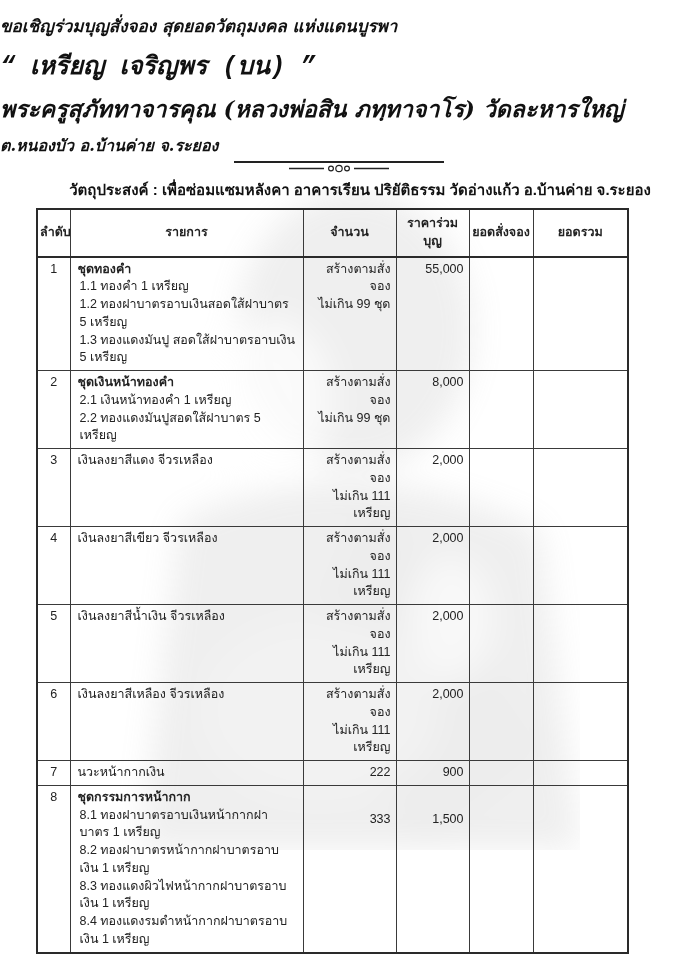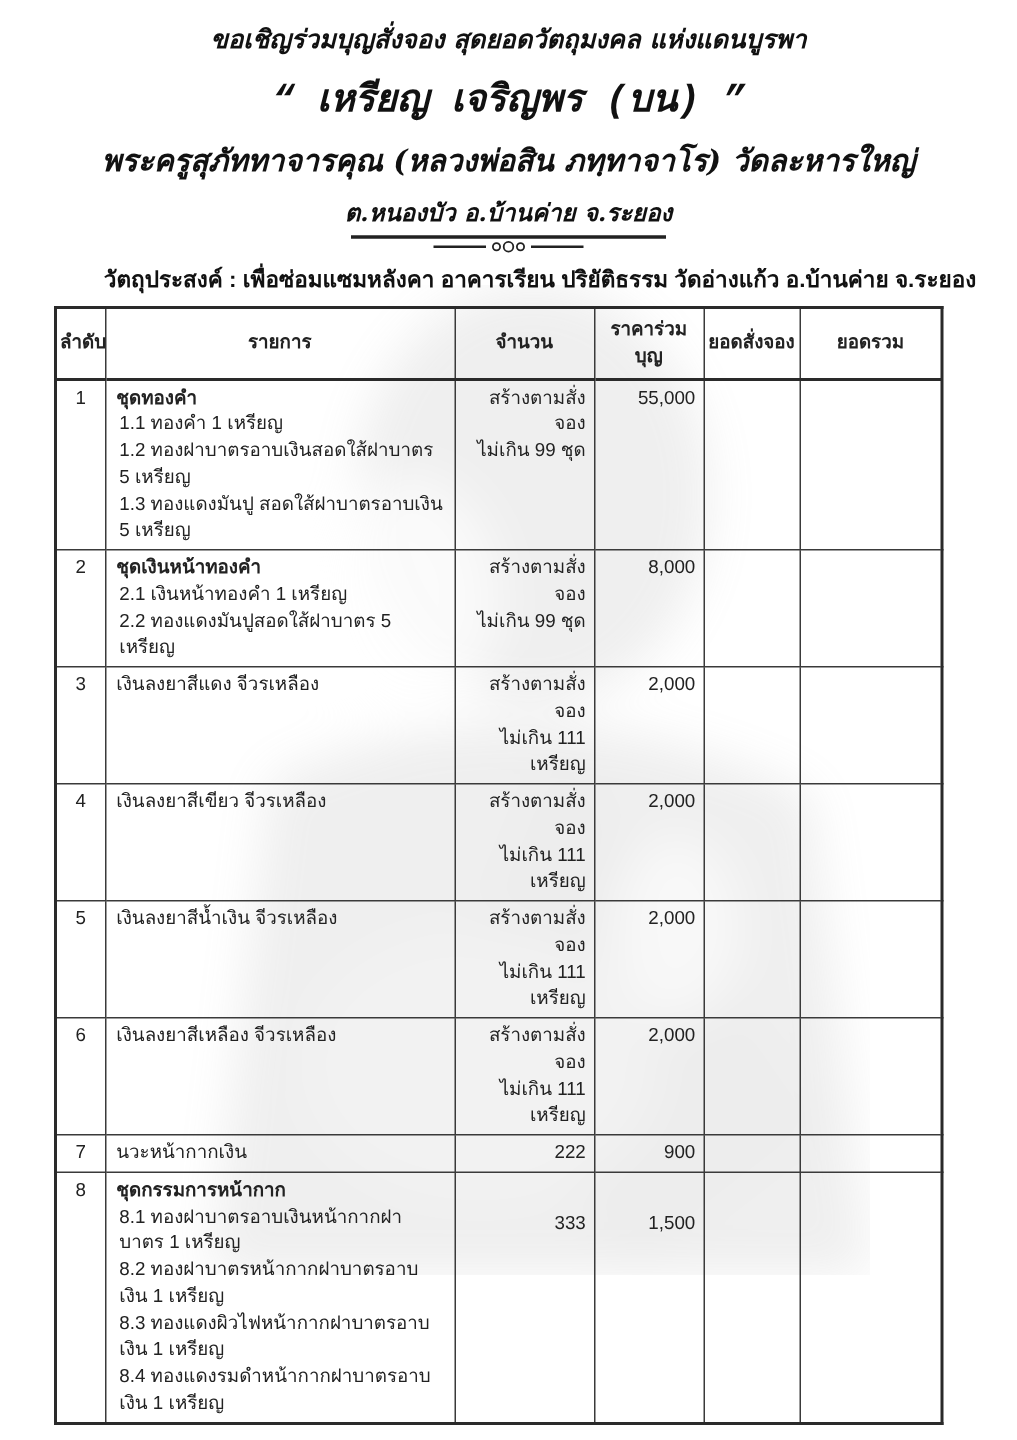--- a/index.html
+++ b/index.html
@@ -2,25 +2,25 @@
 <html lang="th"><head>
 <meta charset="utf-8">
 <style>
   html,body{margin:0;padding:0;}
   body{
     width:678px;height:960px;background:#ffffff;position:relative;overflow:hidden;
     font-family:"Liberation Sans","DejaVu Sans",sans-serif;color:#1a1a1a;
   }
   .page{position:relative;z-index:1;padding-top:8px;}
   
-  .hdr{ text-align:center; font-family:"DejaVu Serif","Liberation Serif",serif;
+  .hdr{ text-align:left; font-family:"DejaVu Serif","Liberation Serif",serif;
         font-style:italic; font-weight:bold; color:#111;}
   .hdr-l1{font-size:17px;margin:4px 0 6px 0;}
   .hdr-l2{font-size:25px;margin:6px 0;font-family:Liberation Mono, monospace;}
-  .hdr-l3{font-size:20px;margin:5px 0;}
+  .hdr-l3{font-size:23px;margin:5px 0;}
   .hdr-l4{font-size:16px;margin:6px 0 2px 0;}
   .divider{width:210px;margin:2px auto 4px auto;display:block;}
   .purpose{text-align:center;font-size:15px;font-weight:bold;margin:4px 0 6px 0;color:#111;padding-left:42px;}
   
   table.order{
     border-collapse:collapse;table-layout:fixed;width:591px;margin-left:36px;
     background:transparent;
   }
   table.order th,table.order td{
     border:1px solid #3a3a3a;font-size:12.5px;line-height:1.42;

